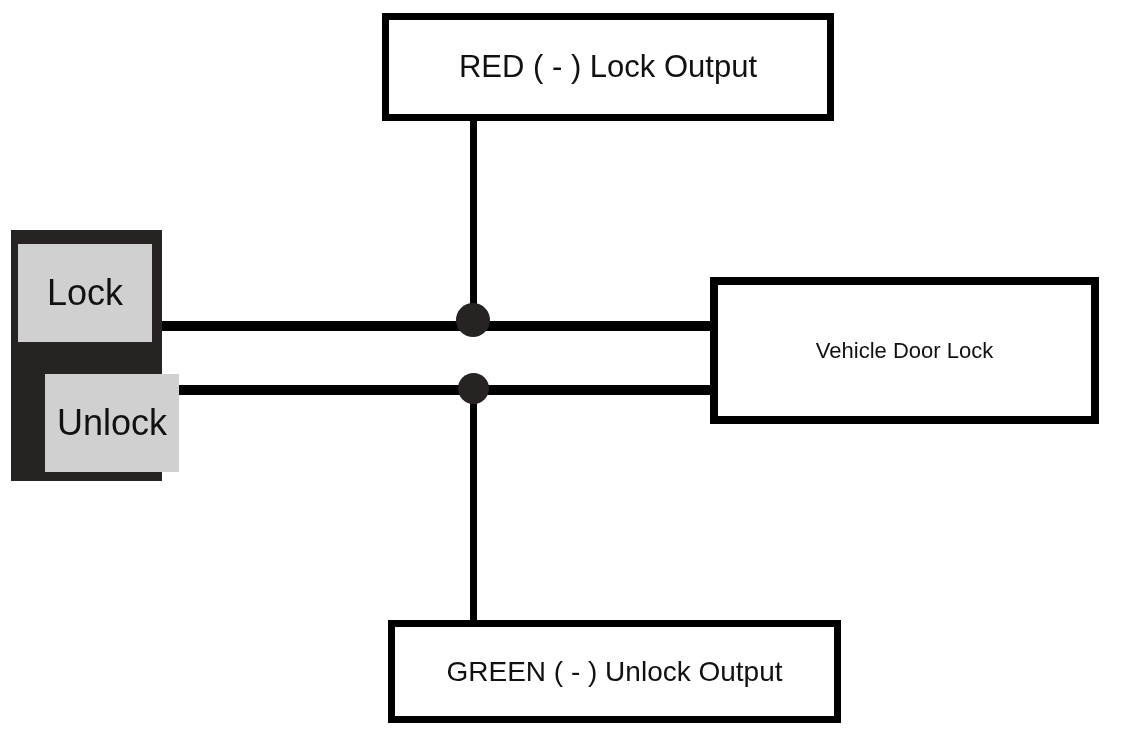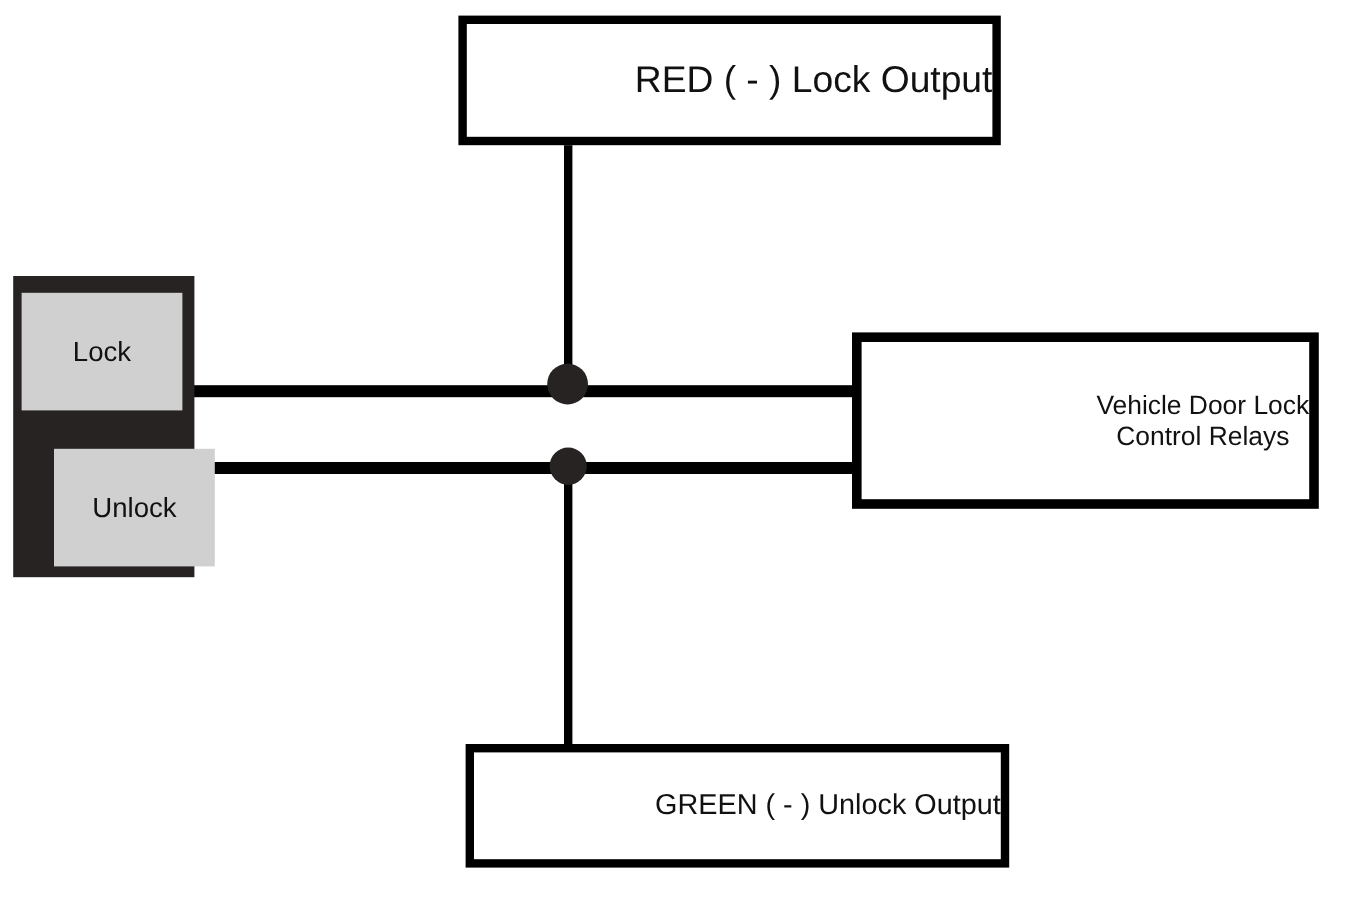--- a/index.html
+++ b/index.html
@@ -20,41 +20,41 @@
   }
 
   
   .box {
     position: absolute;
     box-sizing: border-box;
     background: #ffffff;
     border: 7px solid #000000;
     display: flex;
     align-items: center;
-    justify-content: flex-end;
+    justify-content: center;
     text-align: center;
     color: #111111;
     line-height: 1.18;
     z-index: 5;
   }
 
   #red-output-box {
     left: 382px;
     top: 13px;
     width: 452px;
     height: 108px;
     font-size: 31px;
   }
 
   #green-output-box {
     left: 388px;
     top: 620px;
     width: 453px;
     height: 103px;
-    font-size: 24px;
+    font-size: 28px;
   }
 
   #relay-box {
     left: 710px;
     top: 277px;
     width: 389px;
     height: 147px;
     border-width: 8px;
     font-size: 22px;
   }
@@ -72,21 +72,21 @@
   }
   .switch-pad {
     position: absolute;
     left: 7px;
     width: 134px;
     background: #d0d0d0;
     display: flex;
     align-items: center;
     justify-content: center;
     color: #111111;
-    font-size: 23px;
+    font-size: 36px;
   }
   #switch-pad-lock {
     top: 14px;
     height: 98px;
   }
   #switch-pad-unlock {
     top: 144px;
     height: 98px;
     margin-left: 27px;
   }
@@ -153,21 +153,20 @@
     <span>RED ( - ) Lock Output</span>
   </div>
 
   <div class="box" id="green-output-box">
     <span>GREEN ( - ) Unlock Output</span>
   </div>
 
   <div class="box" id="relay-box">
     <span>
       <span class="line1">Vehicle Door Lock</span>
-      <span class="line2">Control Relays</span>
     </span>
   </div>
 
   <div id="switch-module">
     <div class="switch-pad" id="switch-pad-lock">
       <span>Lock</span>
     </div>
     <div class="switch-pad" id="switch-pad-unlock">
       <span>Unlock</span>
     </div>

